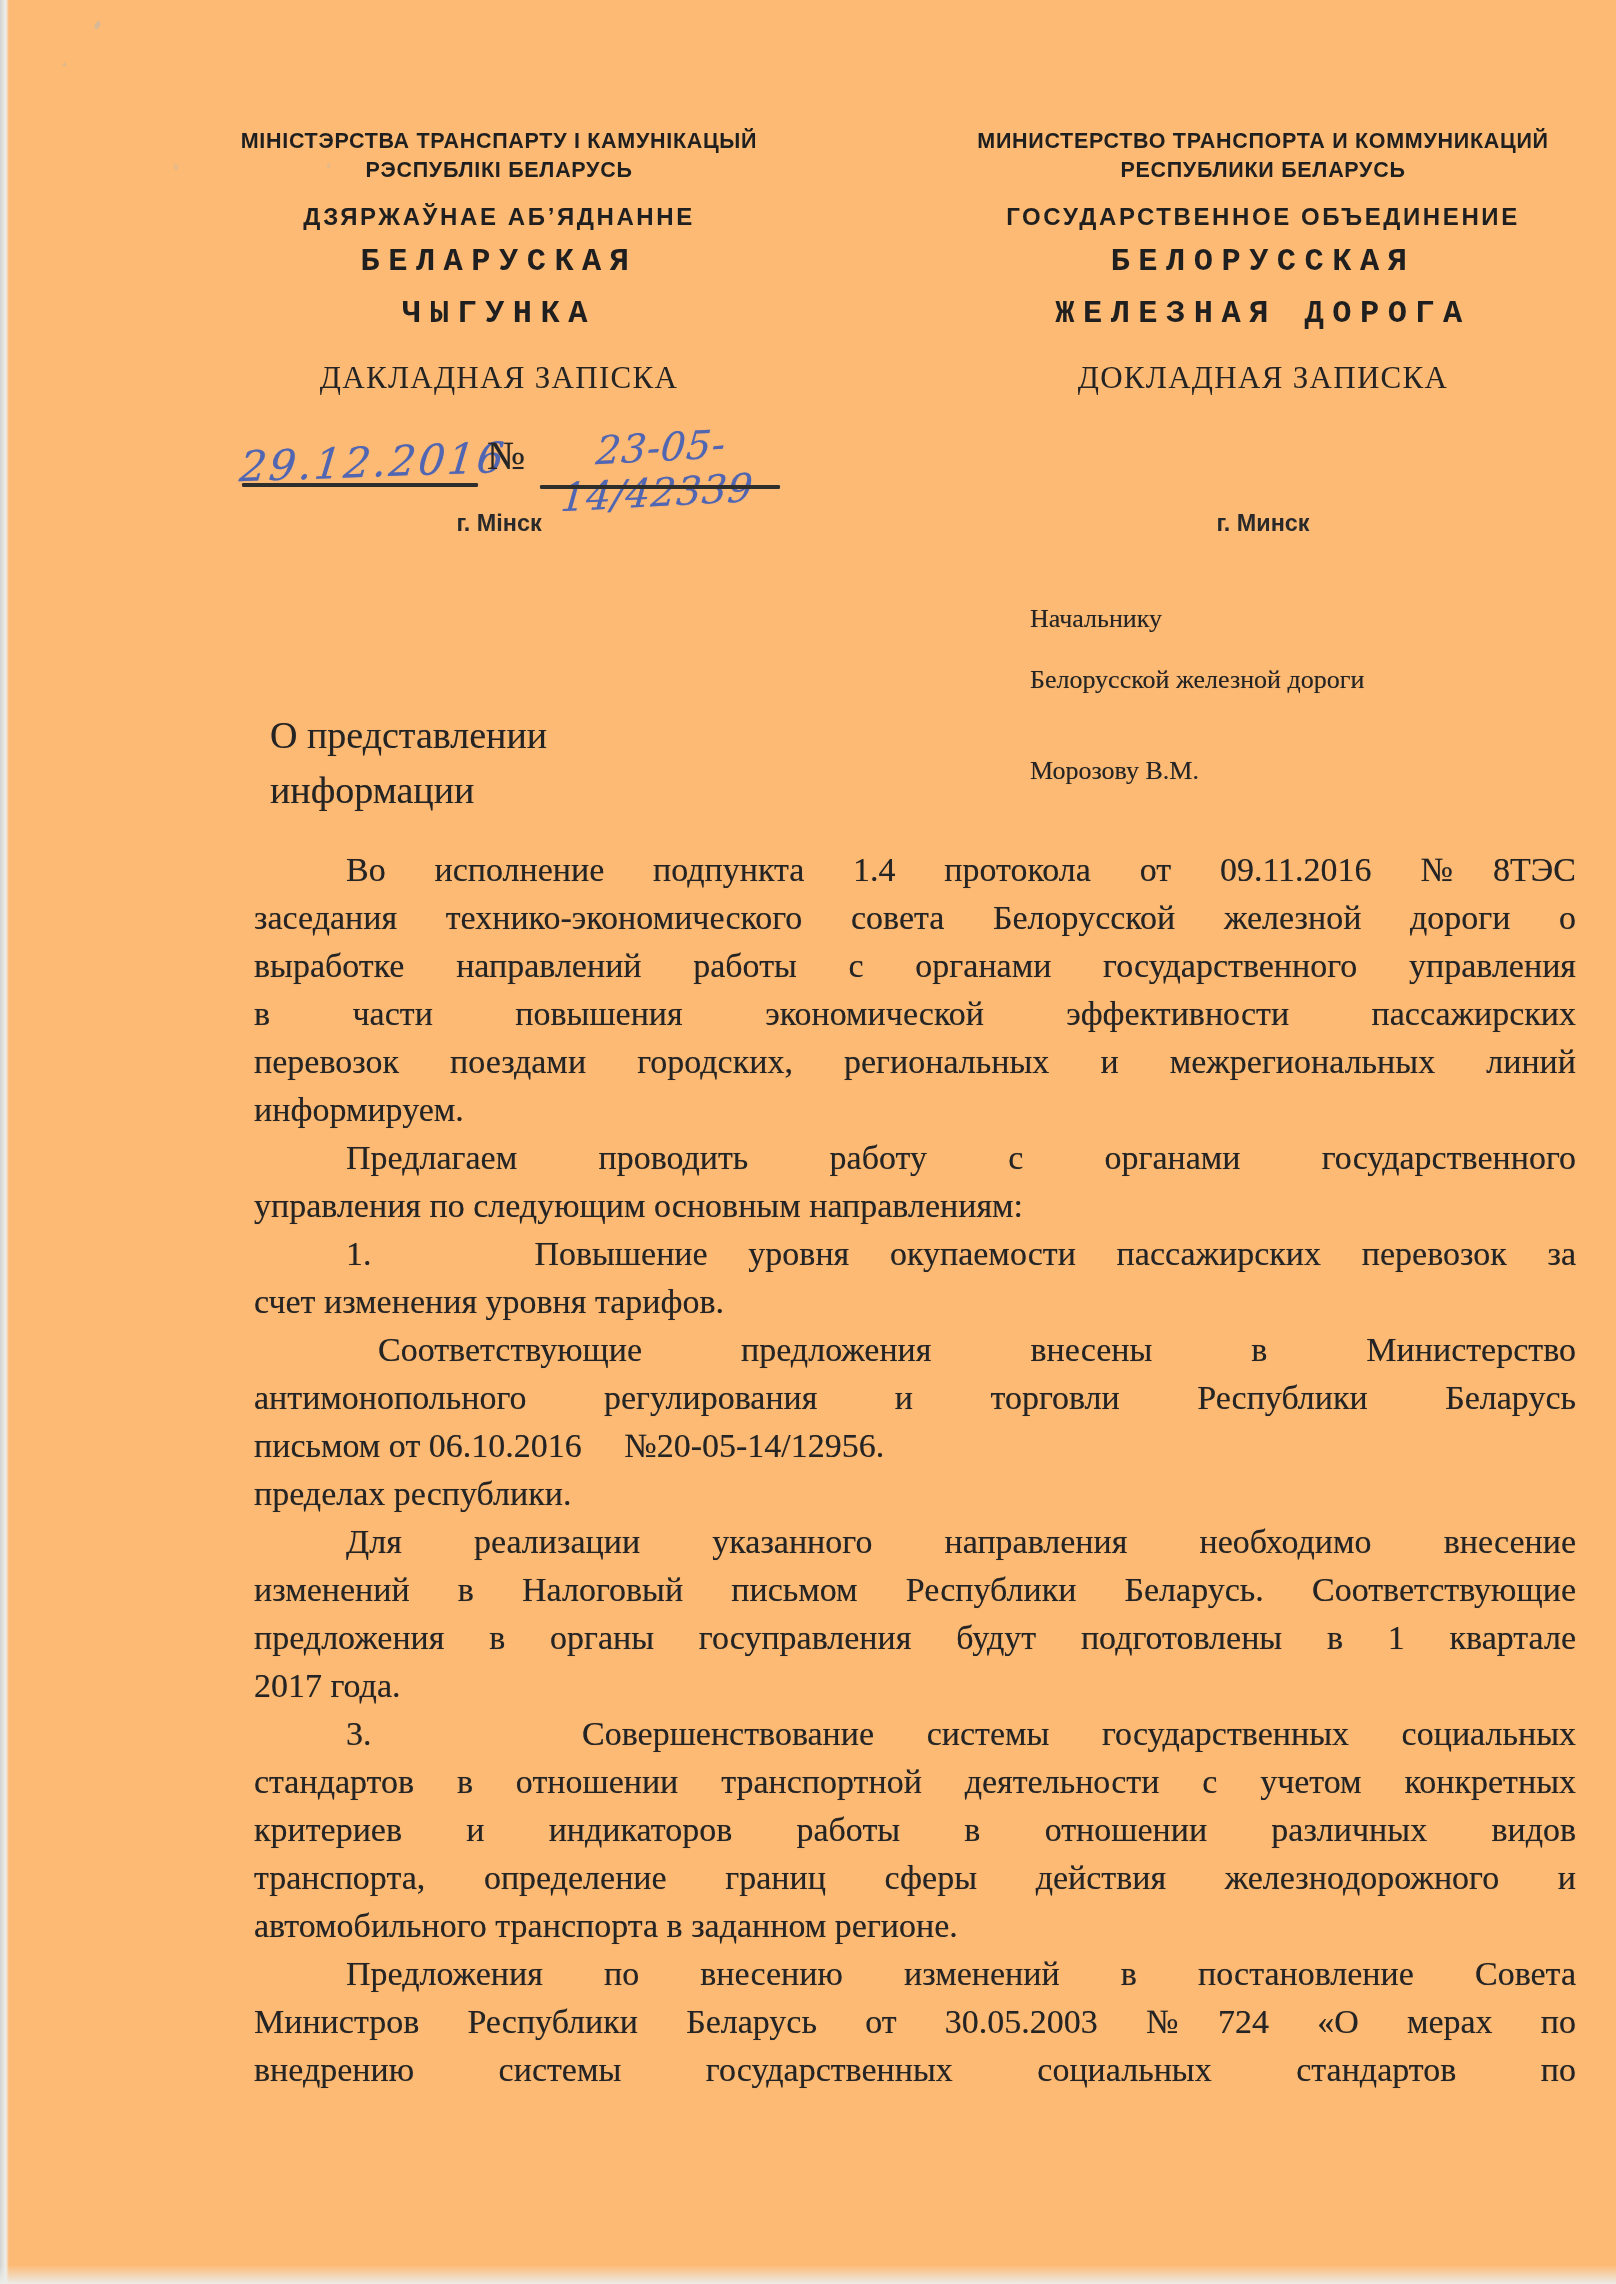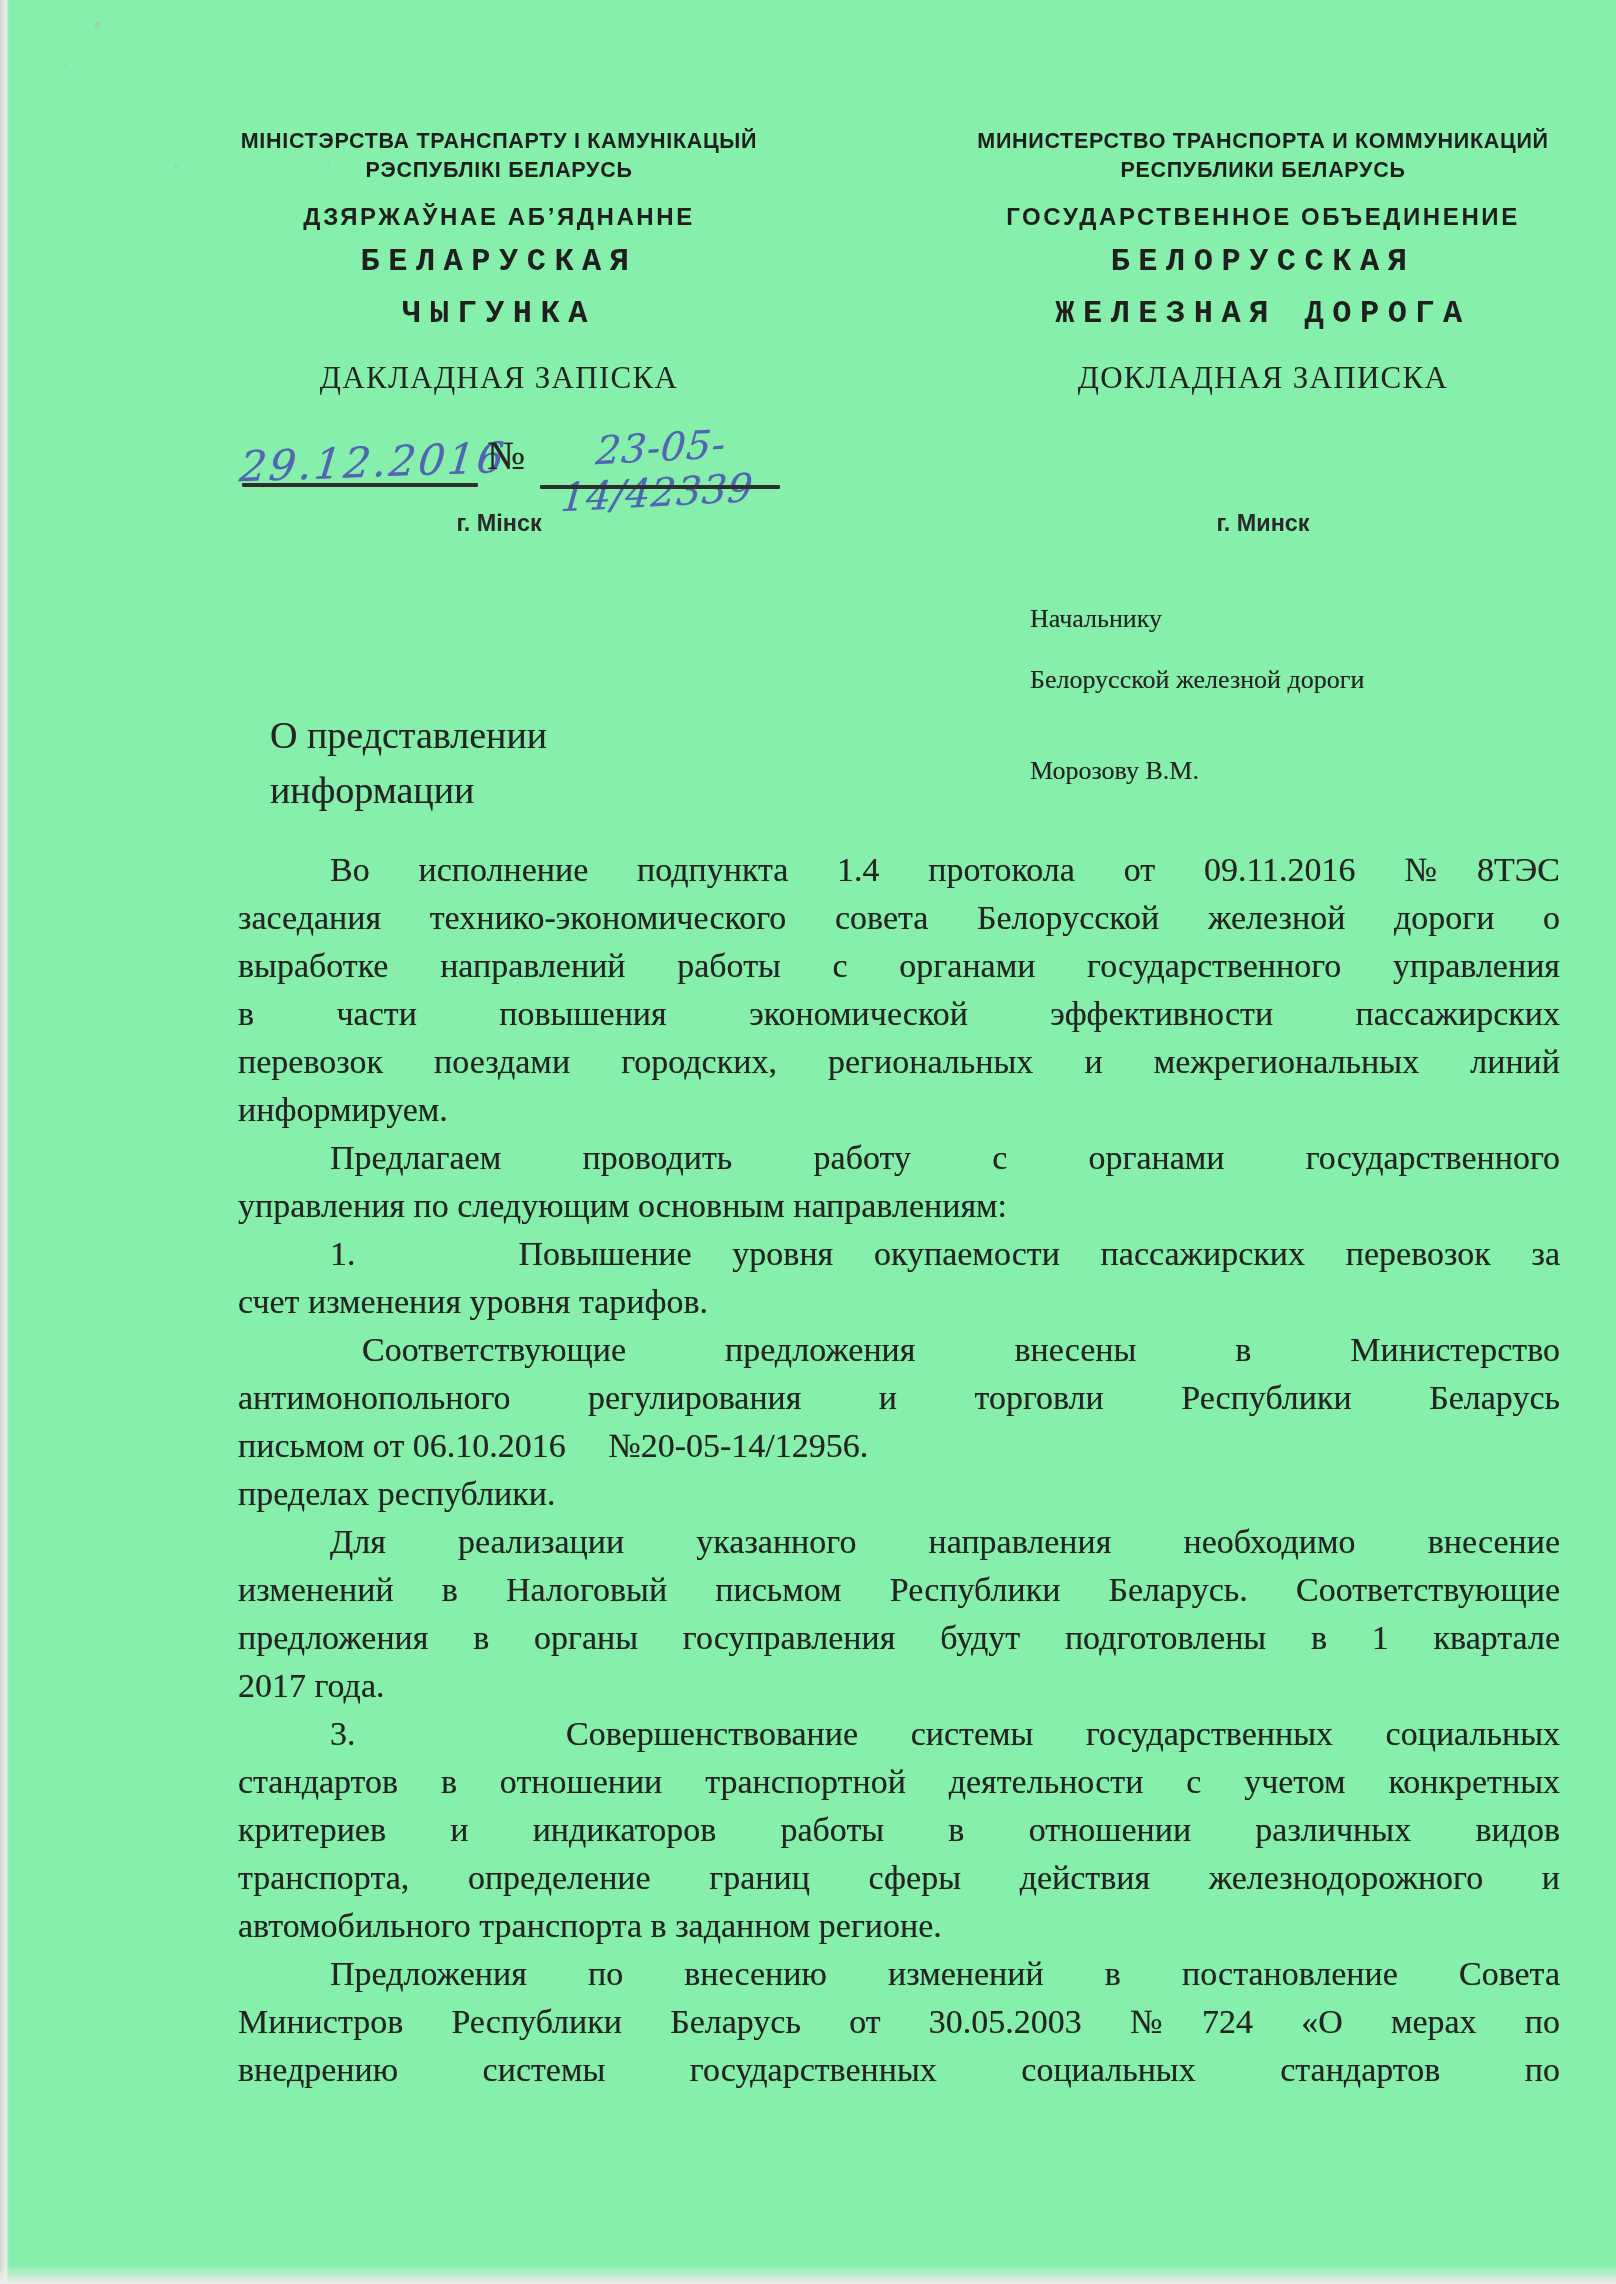--- a/index.html
+++ b/index.html
@@ -4,21 +4,21 @@
 <style>
   html,body{margin:0;padding:0;}
   body{
     width:1617px;height:2284px;
     background:#f6f6f3;
     font-family:"Liberation Serif","DejaVu Serif",serif;
     position:relative;overflow:hidden;
   }
   .page{
     position:absolute;left:0;top:0;width:1617px;height:2284px;
-    background:#86efac;
+    background:#fdba74;
   }
   
   .edge-left{
     position:absolute;left:0;top:0;bottom:0;width:9px;
     background:linear-gradient(90deg,#d3d4cf,#eeeeeb 65%,rgba(255,255,255,0));
   }
   .edge-bottom{
     position:absolute;left:0;right:0;bottom:0;height:19.5px;
     background:linear-gradient(0deg,#ecece9,rgba(255,255,255,0));
   }
@@ -92,21 +92,21 @@
 
   .subject{
     position:absolute;left:242px;top:708px;width:456px;
     font-size:38px;line-height:55px;color:#242424;
     text-shadow:0 0 0.7px rgba(30,30,30,.4);
     margin-left:28px;
   }
 
   
   .body-text{
-    position:absolute;left:238px;top:846px;width:1322px;
+    position:absolute;left:254px;top:846px;width:1322px;
     font-size:34px;line-height:48px;color:#242424;
     text-shadow:0 0 0.7px rgba(30,30,30,.45);
   }
   .bl{text-align:justify;}
   .jl{text-align-last:justify;}
   .ind{text-indent:92px;}
   .ind2{text-indent:124px;}
 </style>
 </head>
 <body>

